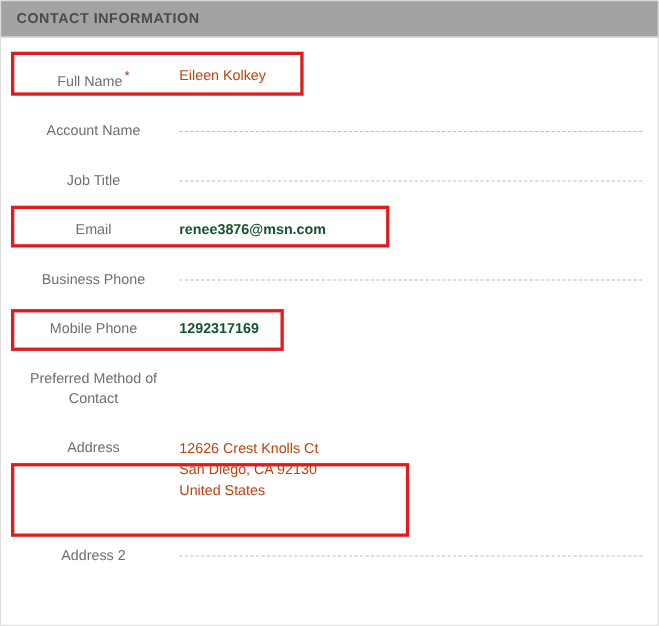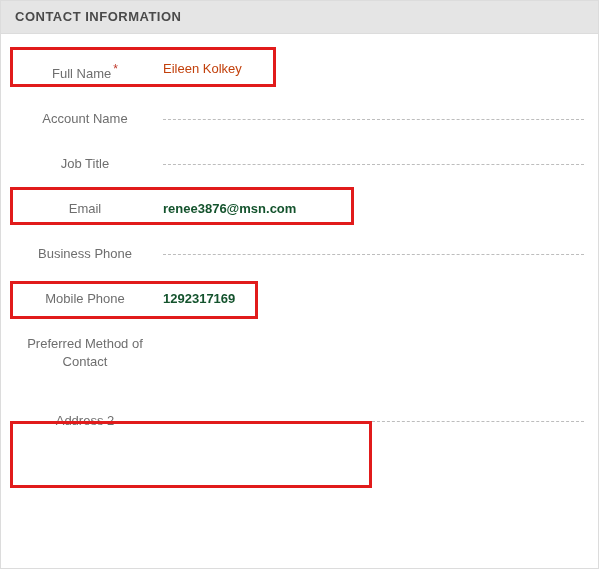--- a/index.html
+++ b/index.html
@@ -15,21 +15,21 @@
       height: 569px;
       overflow: hidden;
     }
     .panel {
       border: 1px solid #dcdcdc;
       width: 599px;
       height: 569px;
       position: relative;
     }
     .panel-header {
-      background: #e5e5e5;
+      background: #a3a3a3;
       color: #4a4a4a;
       font-size: 13px;
       font-weight: 600;
       letter-spacing: 0.5px;
       padding: 8px 14px 9px 14px;
       border-bottom: 1px solid #dcdcdc;
     }
     .form-body {
       padding: 12px 14px 0 14px;
     }
@@ -154,20 +154,28 @@
       </div>
     </div>
 
 
     <div class="field-row">
       <div class="field-label">
         <span>Preferred Method of Contact</span>
       </div>
     </div>
 
+    <div class="field-row">
+      <div class="field-label">
+        <span>Address</span>
+      </div>
+      <div class="field-value-wrap">
+        <span class="field-value multiline" id="address-multiline">12626 Crest Knolls Ct<br>San Diego, CA 92130<br>United States</span>
+      </div>
+    </div>
 
     <div class="field-row" style="margin-top:14px">
       <div class="field-label">
         <span>Address 2</span>
       </div>
       <div class="field-value-wrap">
         <hr class="empty-dashes">
       </div>
     </div>
 

